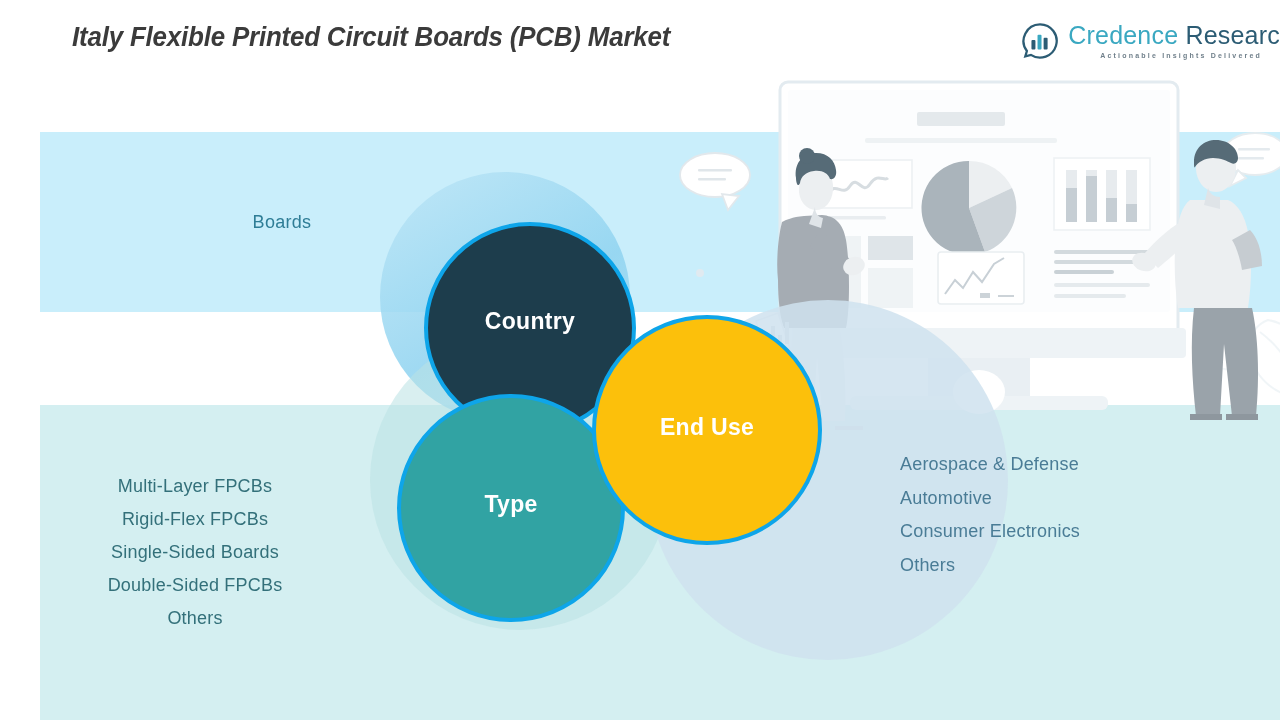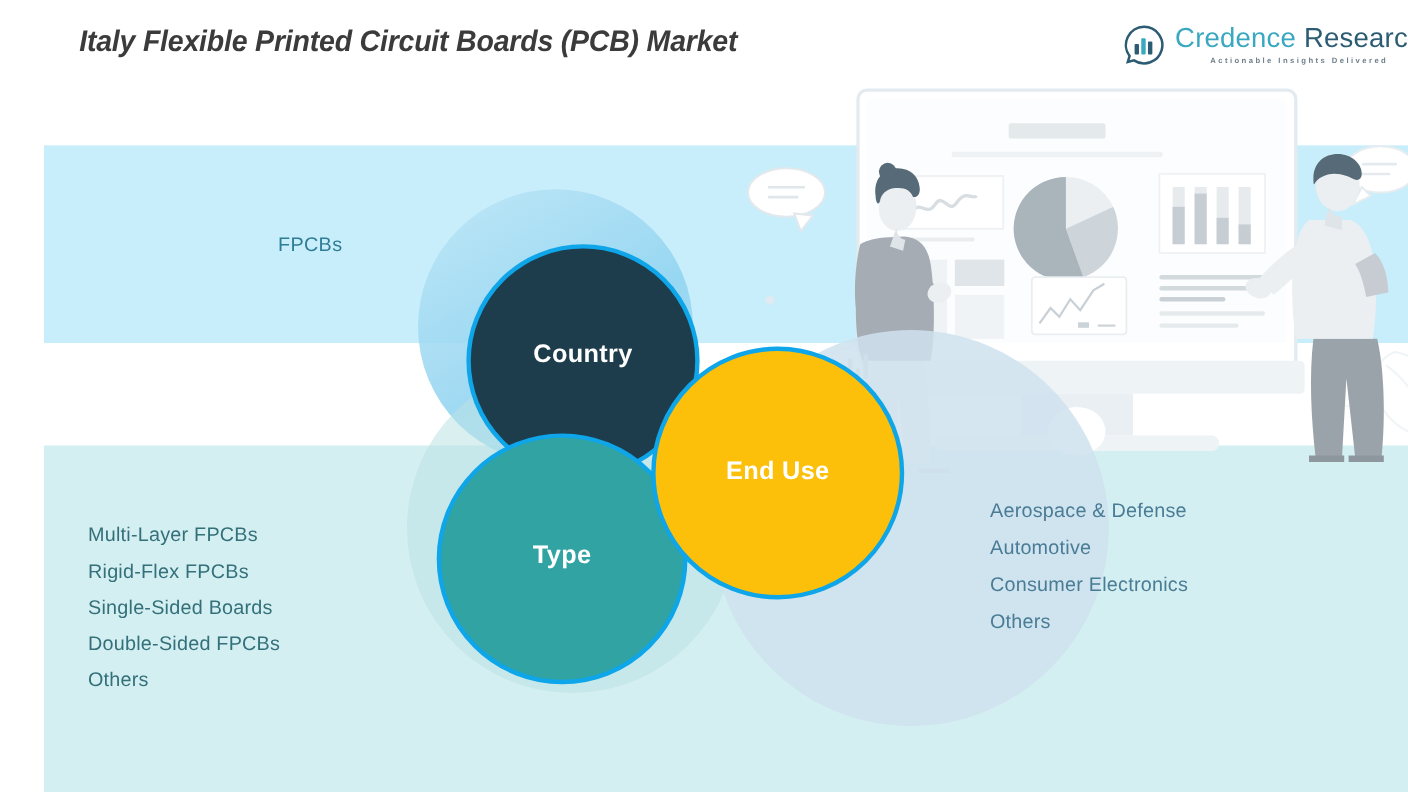--- a/index.html
+++ b/index.html
@@ -160,21 +160,21 @@
     width: 120px;
     text-align: center;
     font-size: 18px;
     color: #2e7d96;
     letter-spacing: .3px;
   }
   .list-type {
     position: absolute;
     left: 40px; top: 470px;
     width: 230px;
-    text-align: left;
+    text-align: center;
     z-index: 6;
   }
   .list-type .li {
     font-size: 18px;
     color: #33707a;
     line-height: 33px;
     letter-spacing: .2px;
     white-space: nowrap;
   }
   .list-enduse {
@@ -328,21 +328,21 @@
   <div class="venn venn-country">
     <span class="venn-label">Country</span>
   </div>
   <div class="venn venn-type">
     <span class="venn-label">Type</span>
   </div>
   <div class="venn venn-enduse">
     <span class="venn-label">End Use</span>
   </div>
 
-  <div class="label-country">FPCBs</div>
+  <div class="label-country">Boards</div>
 
   <div class="list-type">
     <div class="li">Multi-Layer FPCBs</div>
     <div class="li">Rigid-Flex FPCBs</div>
     <div class="li">Single-Sided Boards</div>
     <div class="li">Double-Sided FPCBs</div>
     <div class="li">Others</div>
   </div>
 
   <div class="list-enduse">

